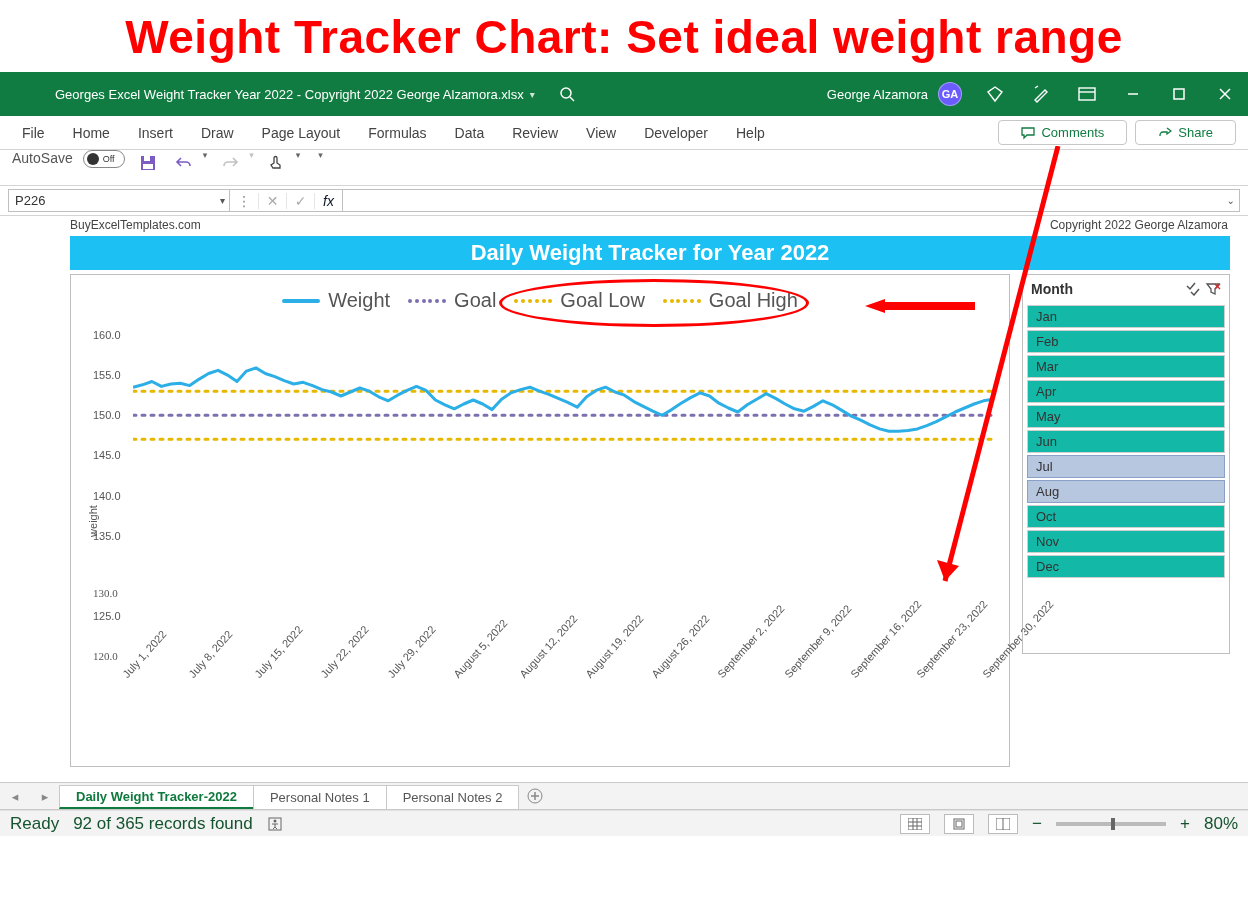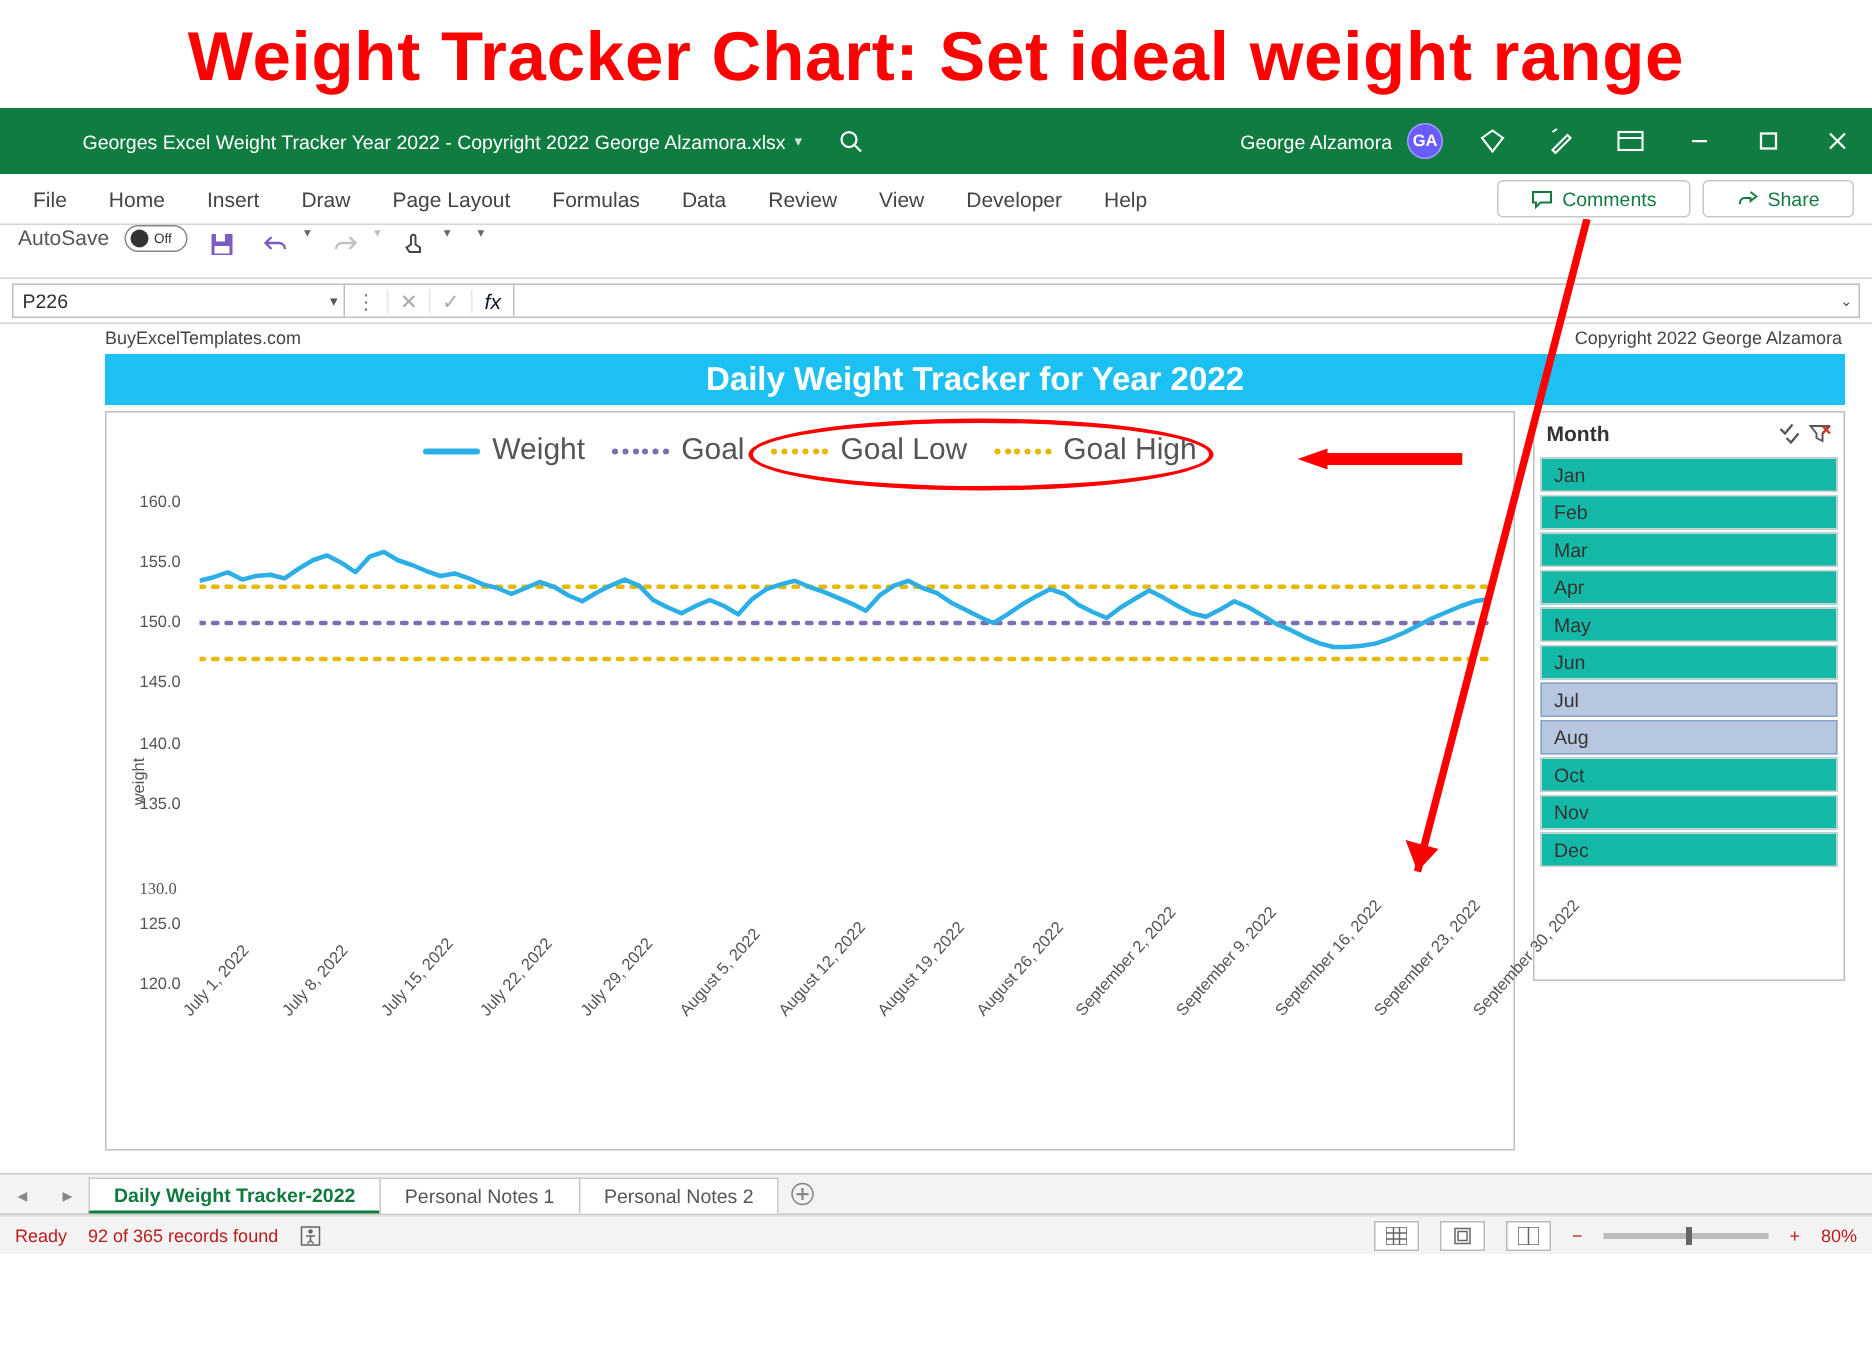--- a/index.html
+++ b/index.html
@@ -141,21 +141,21 @@
   .sheettabs .nav { width:30px; display:flex;align-items:center;justify-content:center; color:#888; cursor:pointer;}
   .sheettabs .tab {
     padding: 0 16px; display:flex; align-items:center; background:#fff; border:1px solid #c9c9c9;
     border-bottom:none; margin-top:2px; margin-left:-1px; cursor:pointer; color:#555;
   }
   .sheettabs .tab.active { font-weight:bold; color:#0f7a3e; border-bottom:2px solid #0f7a3e; background:#fff;}
   .sheettabs .addtab { width:32px; display:flex;align-items:center;justify-content:center; cursor:pointer;}
 
   
   .statusbar {
-    height:26px; background:#f3f3f3; display:flex; align-items:center; font-size:12px; color:#b91c1c;
+    height:26px; background:#f3f3f3; display:flex; align-items:center; font-size:17px; color:#14532d;
     padding:0 10px; gap:14px; border-top:1px solid #e1e1e1;
   }
   .statusbar .sp { flex:1;}
   .statusbar .viewbtn { width:30px; height:20px; border:1px solid #bbb; display:flex;align-items:center;justify-content:center; cursor:pointer; background:#fff;}
   .statusbar .zoom-slider { width:110px; height:4px; background:#bbb; position:relative;}
   .statusbar .zoom-slider .knob{ position:absolute; left:50%; top:-4px; width:4px;height:12px;background:#666;}
 
   .diag-arrow { position:absolute; pointer-events:none; }
 </style>
 </head>
@@ -372,21 +372,21 @@
             <span class="xtick" style="left: 326.769px; bottom: 82px;">August 5, 2022</span>
             <span class="xtick" style="left: 392.923px; bottom: 82px;">August 12, 2022</span>
             <span class="xtick" style="left: 459.077px; bottom: 82px;">August 19, 2022</span>
             <span class="xtick" style="left: 525.231px; bottom: 82px;">August 26, 2022</span>
             <span class="xtick" style="left: 591.385px; bottom: 82px;">September 2, 2022</span>
             <span class="xtick" style="left: 657.538px; bottom: 82px;">September 9, 2022</span>
             <span class="xtick" style="left: 723.692px; bottom: 82px;">September 16, 2022</span>
             <span class="xtick" style="left: 789.846px; bottom: 82px;">September 23, 2022</span>
             <span class="xtick" style="left: 856px; bottom: 82px;">September 30, 2022</span>
           </div>
-      <span class="ytick" style="top: 381px;">120.0</span>
+      <span class="ytick" style="top: 381px; font-family: Liberation Serif, serif;">120.0</span>
           <span class="ytick" style="top: 340.875px;">125.0</span>
           <span class="ytick" style="top: 318px; font-family: Liberation Serif, serif;">130.0</span>
           <span class="ytick" style="top: 260.625px;">135.0</span>
           <span class="ytick" style="top: 220.5px;">140.0</span>
           <span class="ytick" style="top: 180.375px;">145.0</span>
           <span class="ytick" style="top: 140.25px;">150.0</span>
           <span class="ytick" style="top: 100.125px;">155.0</span>
           <span class="ytick" style="top: 60px;">160.0</span>
         </div>
 

